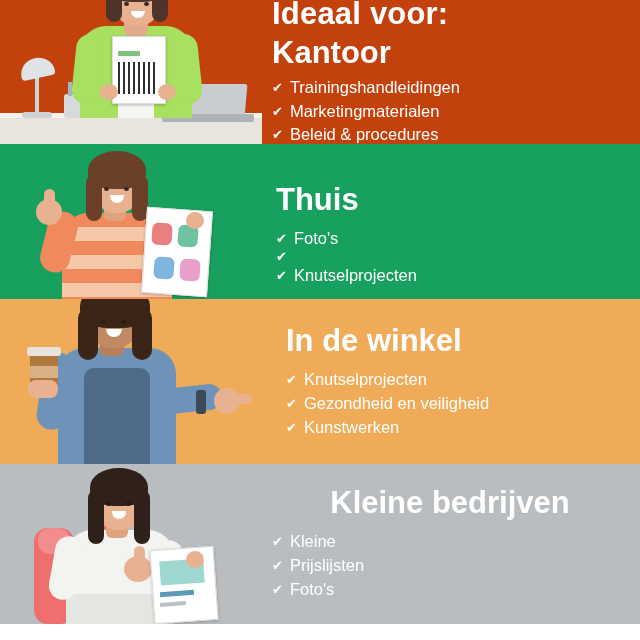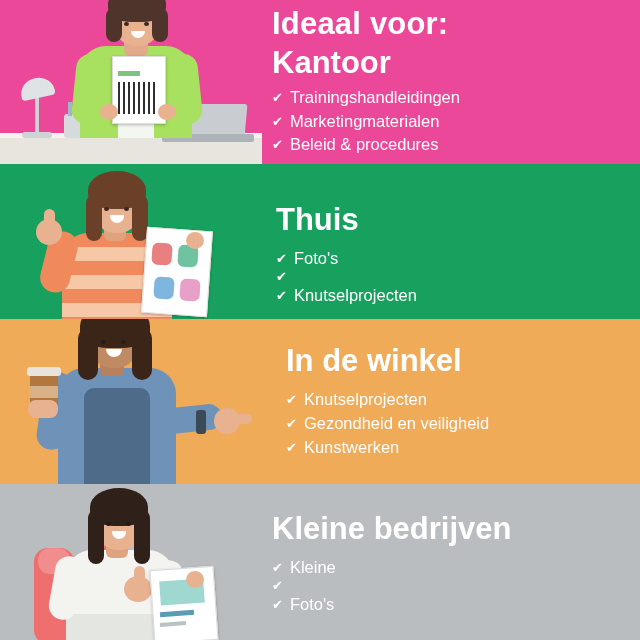--- a/index.html
+++ b/index.html
@@ -17,21 +17,21 @@
     overflow: hidden;
   }
   .band {
     position: relative;
     width: 100%;
     box-sizing: border-box;
     overflow: hidden;
     display: flex;
     align-items: stretch;
   }
-  .band-1 { height: 164px; background: #ec4899; }
+  .band-1 { height: 144px; background: #c2410c; }
   .band-2 { height: 155px; background: #17a05e; }
   .band-3 { height: 165px; background: #f0ab58; }
   .band-4 { height: 160px; background: #b9bdc0; }
 
   
   .figure-col {
     position: relative;
     width: 262px;
     flex: 0 0 262px;
   }
@@ -90,21 +90,21 @@
     line-height: 1.05;
     margin: 0 0 2px 0;
   }
   .band-title {
     font-size: 31px;
     font-weight: bold;
     line-height: 1.1;
     margin: 0 0 6px 0;
     color: #ffffff;
   }
-  .band-4 .band-title { color: #ffffff; }
+  .band-4 .band-title { color: #ffffff; text-align: center; }
   ul.bullets {
     list-style: none;
     margin: 0;
     padding: 0;
   }
   ul.bullets li {
     font-size: 16.5px;
     line-height: 1.42;
     display: flex;
     align-items: baseline;
@@ -324,20 +324,21 @@
     </div>
     <div class="text-col">
       <h2 class="band-title">Kleine bedrijven</h2>
       <ul class="bullets">
         <li>
             <span class="check">✔</span>
             <span>Kleine</span>
           </li>
         <li>
             <span class="check">✔</span>
+            <span>Prijslijsten</span>
           </li>
         <li>
             <span class="check">✔</span>
             <span>Foto's</span>
           </li>
       </ul>
     </div>
   </section>
 
 </div>

